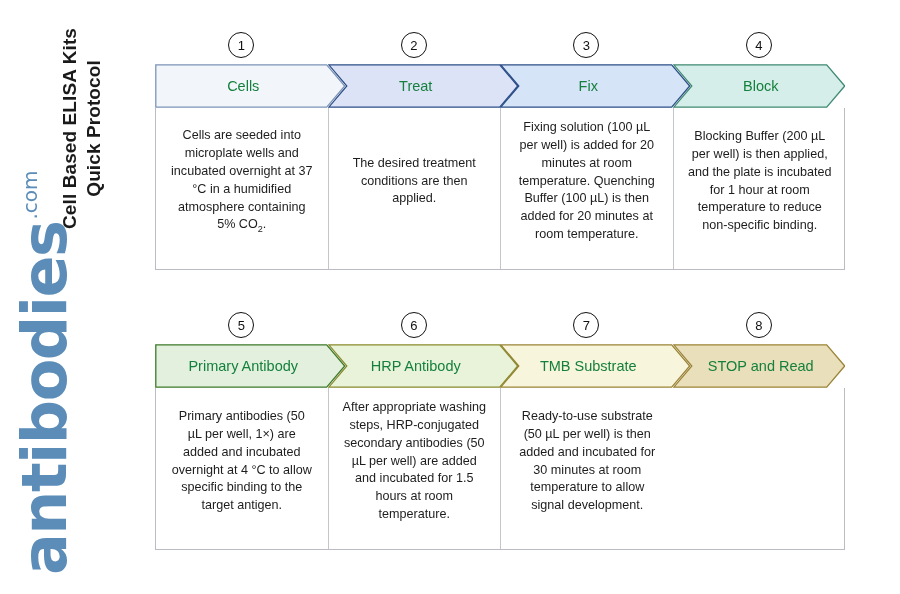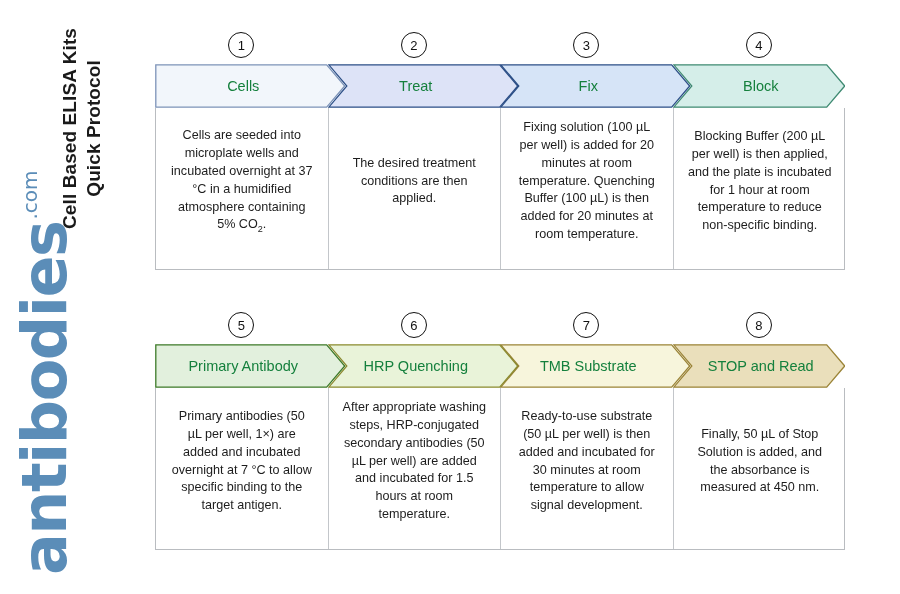--- a/index.html
+++ b/index.html
@@ -240,42 +240,39 @@
       <div class="chev" style="left: 0px; width: 190.5px; z-index: 4;">
         <svg class="chev-bg" width="190.5" height="44" viewBox="0 0 190.5 44">
           <path d="M 0.8 0.8 L 171.7 0.8 L 189.7 22 L 171.7 43.2 L 0.8 43.2 Z" fill="#e2f0dd" stroke="#3d7a29" stroke-width="1.3" stroke-linejoin="miter"></path>
         </svg>
         <span class="chev-label" style="margin-right: 18px;">Primary Antibody</span>
       </div>
       <div class="chev" style="left: 172.5px; width: 190.5px; z-index: 3;">
         <svg class="chev-bg" width="190.5" height="44" viewBox="0 0 190.5 44">
           <path d="M 0.8 0.8 L 171.7 0.8 L 189.7 22 L 171.7 43.2 L 0.8 43.2 L 18.8 22 Z" fill="#e9f3d9" stroke="#8a8a2e" stroke-width="1.3" stroke-linejoin="miter"></path>
         </svg>
-        <span class="chev-label" style="margin-right: 18px;">HRP Quenching</span>
+        <span class="chev-label" style="margin-right: 18px;">HRP Antibody</span>
       </div>
       <div class="chev" style="left: 345px; width: 190.5px; z-index: 2;">
         <svg class="chev-bg" width="190.5" height="44" viewBox="0 0 190.5 44">
           <path d="M 0.8 0.8 L 171.7 0.8 L 189.7 22 L 171.7 43.2 L 0.8 43.2 L 18.8 22 Z" fill="#f7f5dc" stroke="#9b8437" stroke-width="1.3" stroke-linejoin="miter"></path>
         </svg>
         <span class="chev-label" style="margin-right: 18px;">TMB Substrate</span>
       </div>
       <div class="chev" style="left: 517.5px; width: 172.5px; z-index: 1;">
         <svg class="chev-bg" width="172.5" height="44" viewBox="0 0 172.5 44">
           <path d="M 0.8 0.8 L 153.7 0.8 L 171.7 22 L 153.7 43.2 L 0.8 43.2 L 18.8 22 Z" fill="#eadfbb" stroke="#9b8437" stroke-width="1.3" stroke-linejoin="miter"></path>
         </svg>
         <span class="chev-label" style="margin-right: 0px;">STOP and Read</span>
       </div>
     </div>
   <div class="cards">
       <div class="card" style="left: 0px; width: 172.5px;">
-        <p>Primary antibodies (50 µL per well, 1×) are added and incubated overnight at 7 °C to allow specific binding to the target antigen.</p>
+        <p>Primary antibodies (50 µL per well, 1×) are added and incubated overnight at 4 °C to allow specific binding to the target antigen.</p>
       </div>
       <div class="card" style="left: 172.5px; width: 172.5px;">
         <p>After appropriate washing steps, HRP-conjugated secondary antibodies (50 µL per well) are added and incubated for 1.5 hours at room temperature.</p>
       </div>
       <div class="card" style="left: 345px; width: 172.5px;">
         <p>Ready-to-use substrate (50 µL per well) is then added and incubated for 30 minutes at room temperature to allow signal development.</p>
       </div>
-      <div class="card" style="left: 517.5px; width: 172.5px;">
-        <p>Finally, 50 µL of Stop Solution is added, and the absorbance is measured at 450 nm.</p>
-      </div>
     </div>
 </div>
 
 </body></html>

